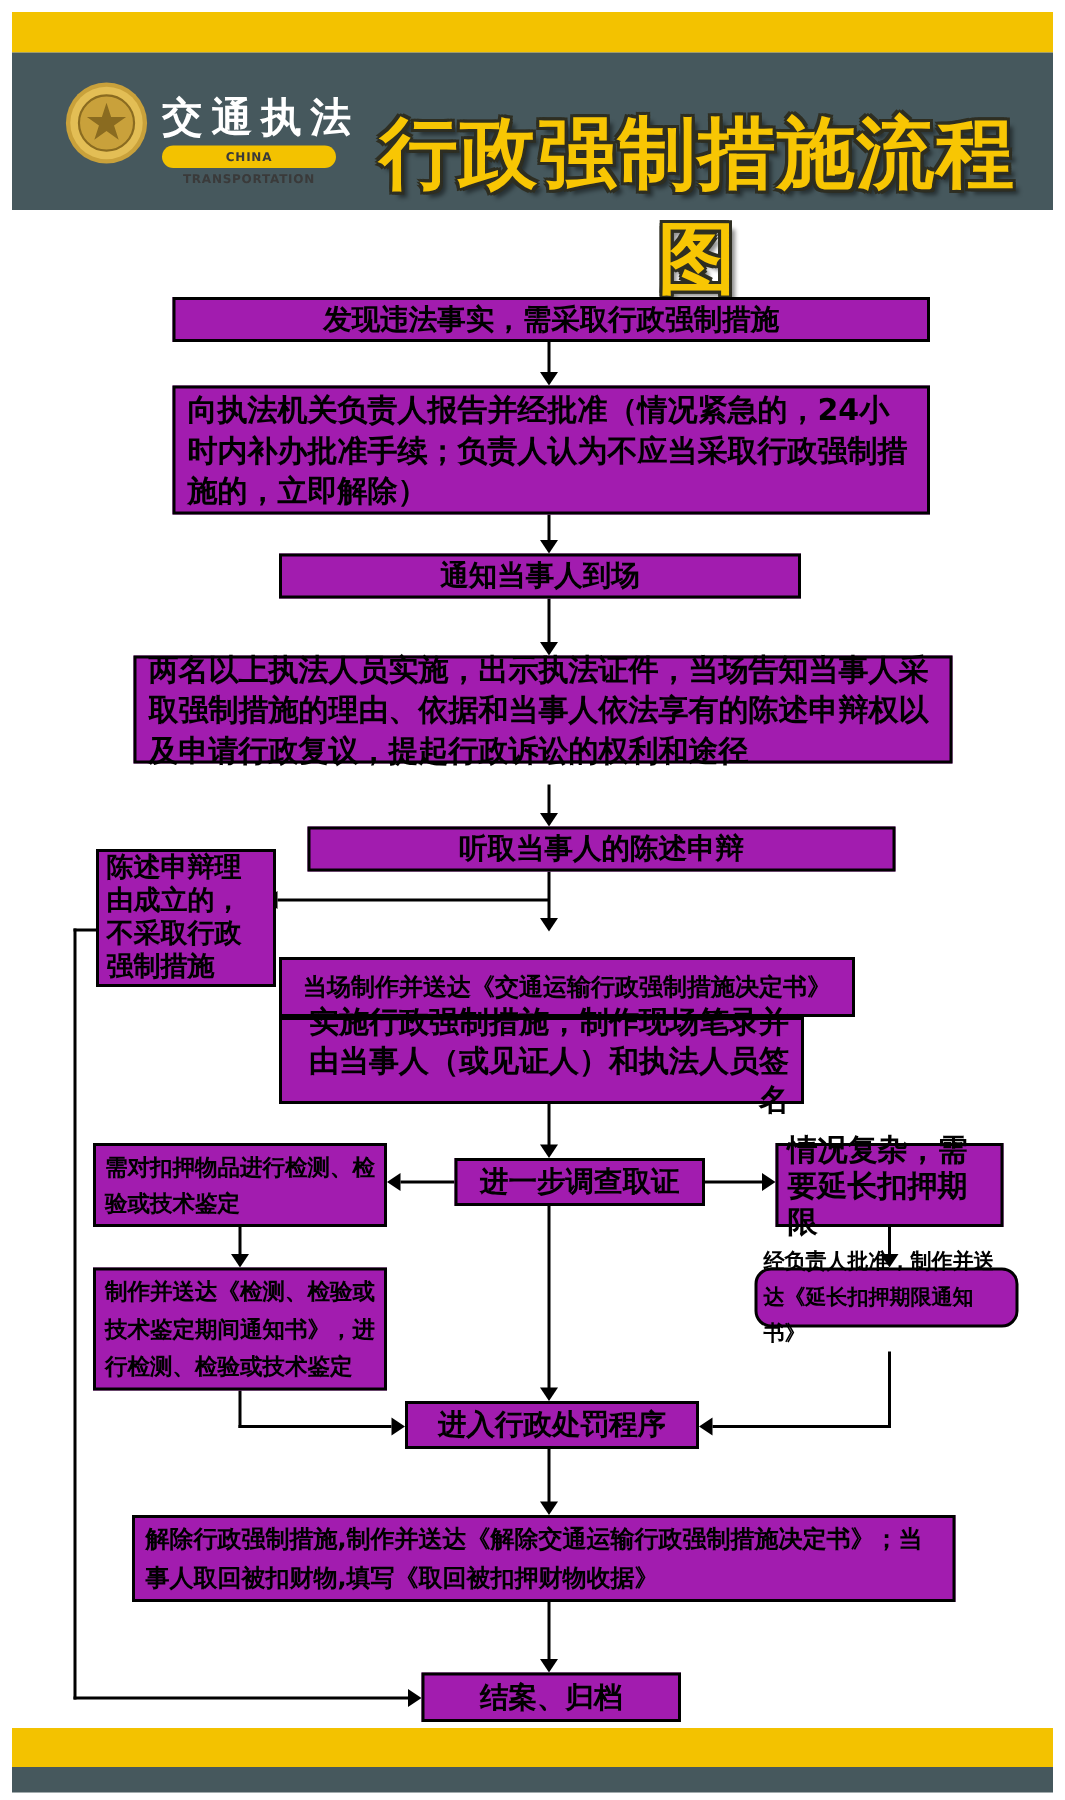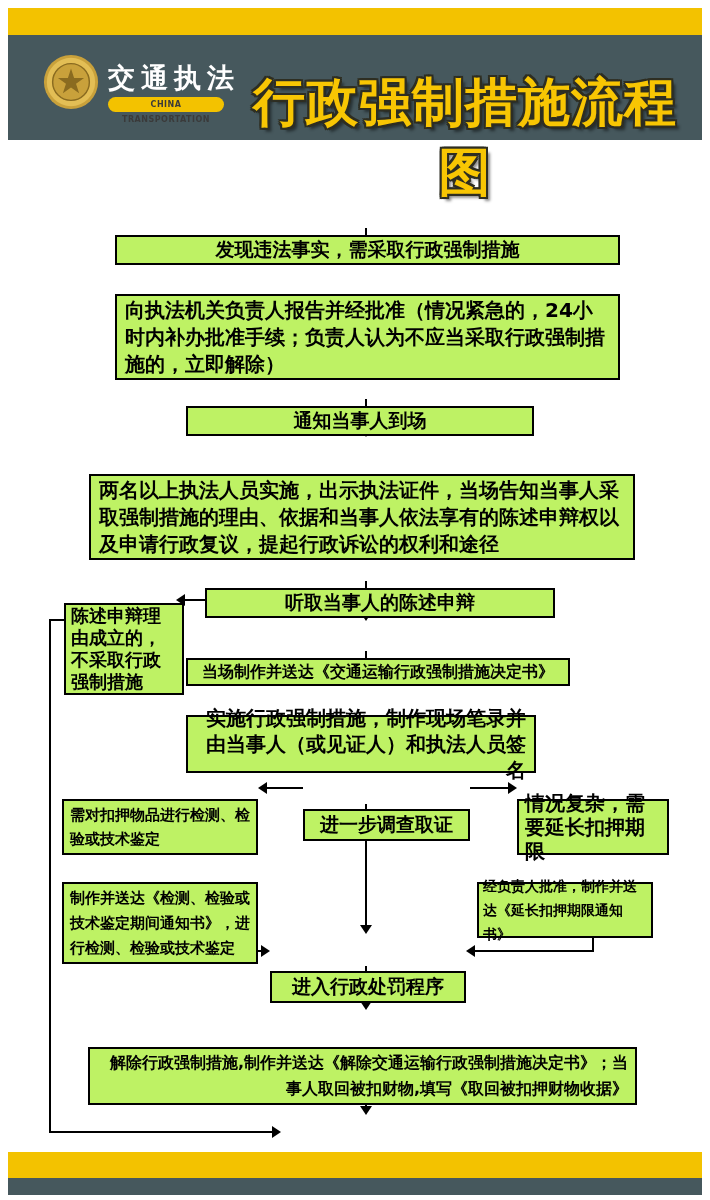--- a/index.html
+++ b/index.html
@@ -25,40 +25,40 @@
 
   .poster-title { position:absolute; left:240px; top:56px; width:450px; text-align:center;
                   font-size:52px; font-weight:bold; letter-spacing:1px; color:#F8C603;
                   text-shadow:
                     -2px -2px 0 #2e2e22, 0 -2px 0 #2e2e22, 2px -2px 0 #2e2e22,
                     -2px 0 0 #2e2e22, 2px 0 0 #2e2e22,
                     -2px 2px 0 #2e2e22, 0 2px 0 #2e2e22, 2px 2px 0 #2e2e22,
                     4px 4px 3px rgba(0,0,0,0.45); margin-top: 12px; }
 
   
-  .node { position:absolute; border:2px solid #000; background:#bef264; color:#000;
-          font-weight:bold; display:flex; align-items:center;margin-top:37px; }
+  .node { position:absolute; border:2px solid #000; background:#a21caf; color:#000;
+          font-weight:bold; display:flex; align-items:center; }
   .node .txt { width:100%; }
   .center { text-align:center; justify-content:center; }
 
   .n1  { left:115px; top:198px;  width:505px; height:30px; font-size:19px; }
   .n2  { left:115px; top:257px;  width:505px; height:86px; font-size:20px; line-height:27px; padding:0 8px; }
   .n3  { left:186px; top:369px;  width:348px; height:30px; font-size:19px; }
-  .n4  { left:89px;  top:437px;  width:546px; height:86px; font-size:20px; line-height:27px; padding:0 8px; }
-  .n5  { left:205px; top:551px;  width:350px; height:30px; font-size:19px; }
+  .n4  { left:89px;  top:437px;  width:546px; height:72px; font-size:20px; line-height:27px; padding:0 8px; }
+  .n5  { left:205px; top:551px;  width:392px; height:30px; font-size:19px; }
   .n6  { left:64px;  top:566px;  width:120px; height:92px; font-size:18px; line-height:22px; padding:0 5px; }
-  .n7  { left:186px; top:621px;  width:384px; height:28px; font-size:16px; }
+  .n7  { left:186px; top:638px;  width:384px; height:40px; font-size:16px; }
   .n8  { left:186px; top:678px;  width:350px; height:58px; font-size:20px; line-height:26px; padding:0 8px;text-align:right; }
   .n9  { left:303px; top:772px;  width:167px; height:32px; font-size:19px; }
   .n10 { left:62px;  top:762px;  width:196px; height:56px; font-size:15px; line-height:24px; padding:0 6px; }
   .n11 { left:517px; top:762px;  width:152px; height:56px; font-size:20px; line-height:24px; padding:0 6px; }
   .n12 { left:62px;  top:845px;  width:196px; height:82px; font-size:15px; line-height:25px; padding:0 6px; }
-  .n13 { left:477px; top:845px;  width:176px; height:56px; font-size:14px; line-height:24px; padding:0 4px; }
+  .n13 { left:503px; top:845px;  width:176px; height:40px; font-size:14px; line-height:24px; padding:0 4px;border-radius:11px; }
   .n14 { left:270px; top:934px;  width:196px; height:32px; font-size:19px; }
-  .n15 { left:88px;  top:1010px; width:549px; height:58px; font-size:16px; line-height:26px; padding:0 7px;text-align:right; }
+  .n15 { left:88px;  top:1010px; width:549px; height:58px; font-size:16px; line-height:26px; padding:0 7px; }
   .n16 { left:281px; top:1115px; width:173px; height:33px; font-size:19px; }
 
   
   .ln { position:absolute; background:#000; }
   .ah { position:absolute; width:0; height:0; }
   .ad { border-left:6px solid transparent; border-right:6px solid transparent; border-top:9px solid #000; }
   .ar { border-top:6px solid transparent; border-bottom:6px solid transparent; border-left:9px solid #000; }
   .al { border-top:6px solid transparent; border-bottom:6px solid transparent; border-right:9px solid #000; }
 </style>
 </head>

